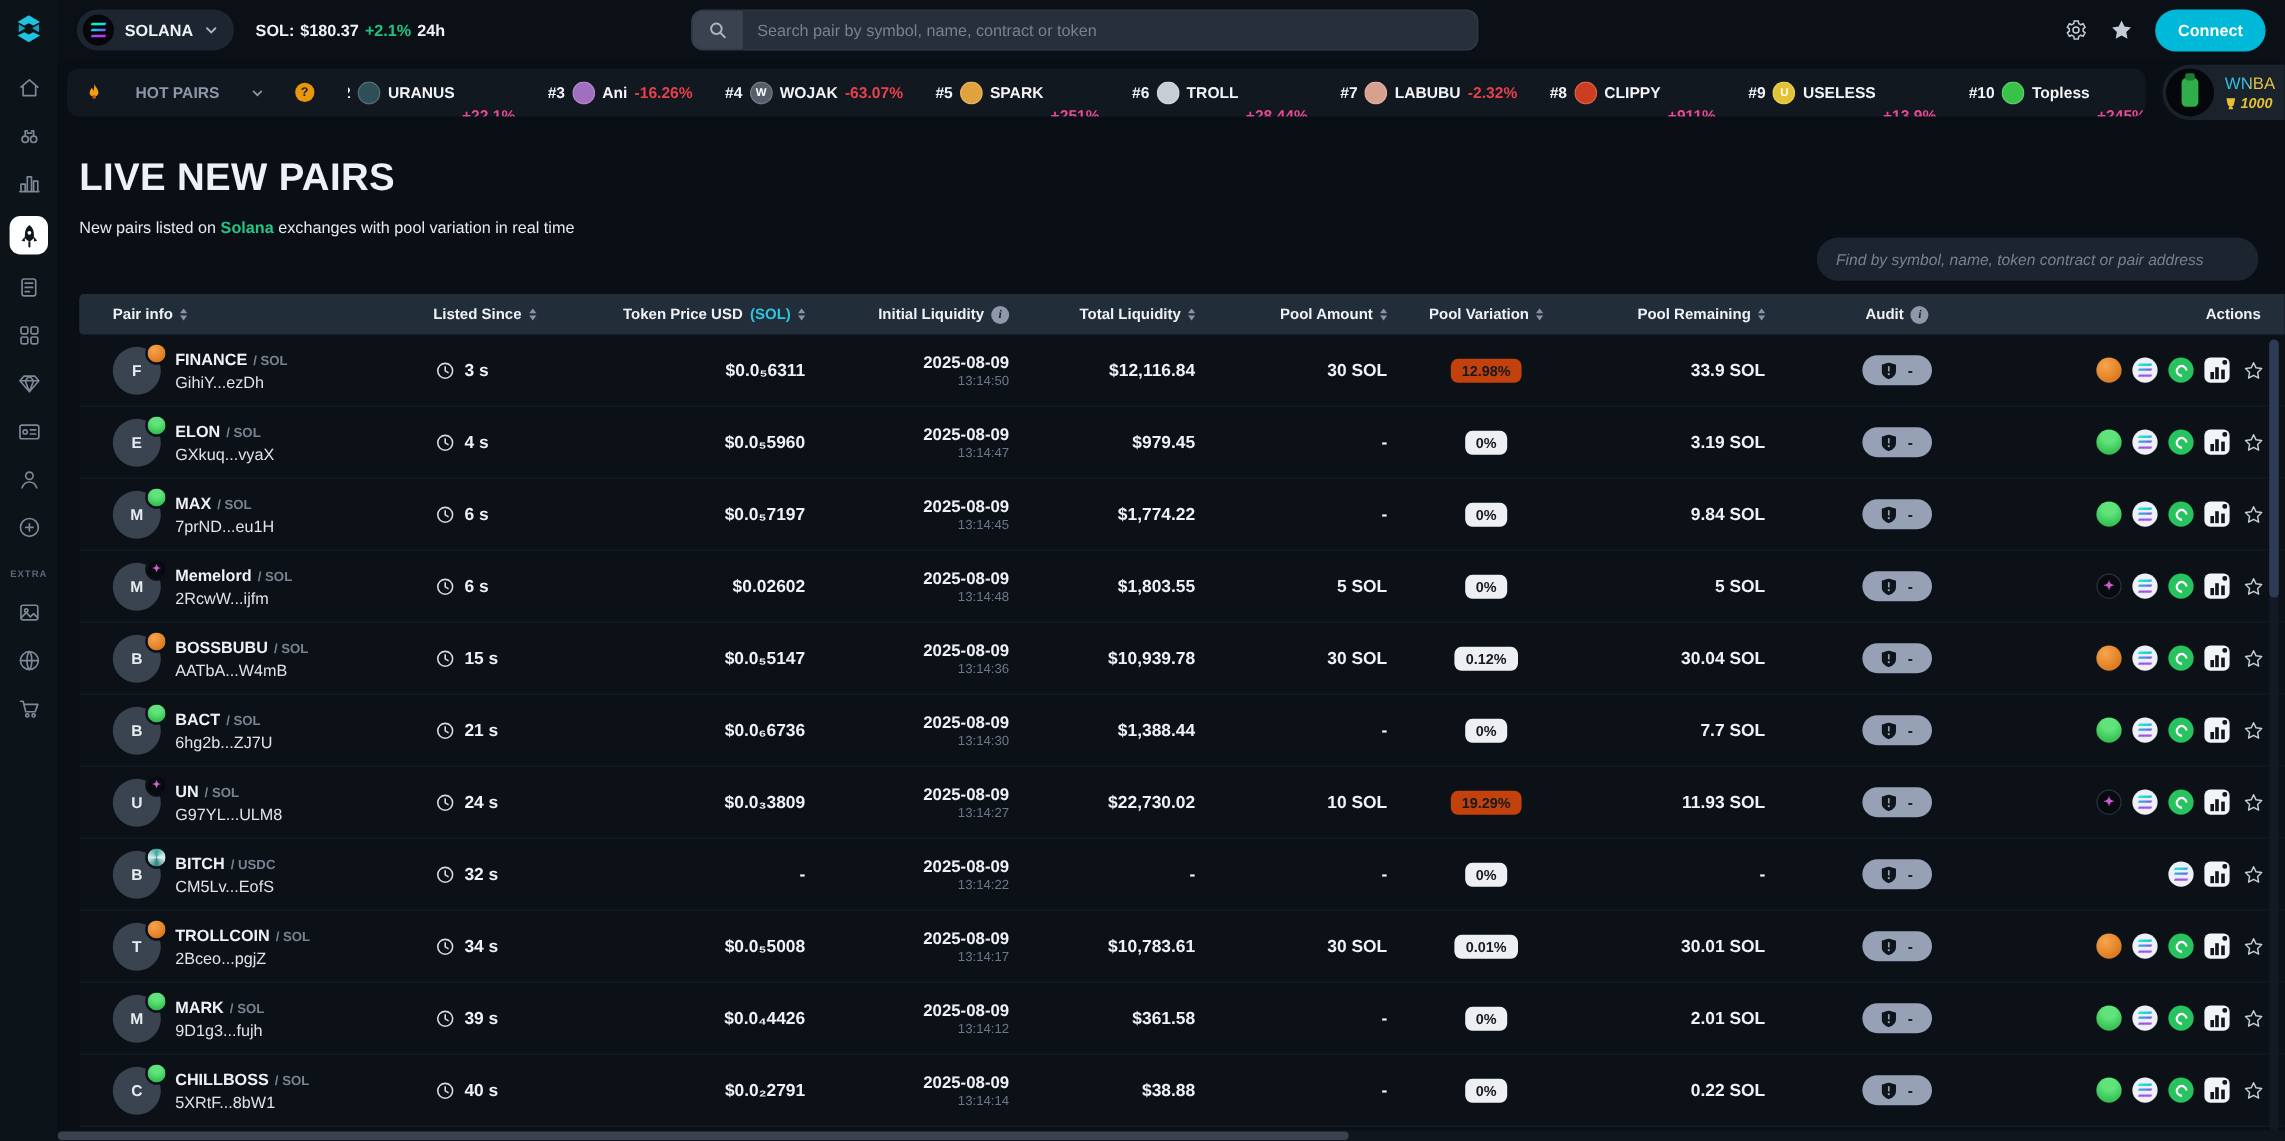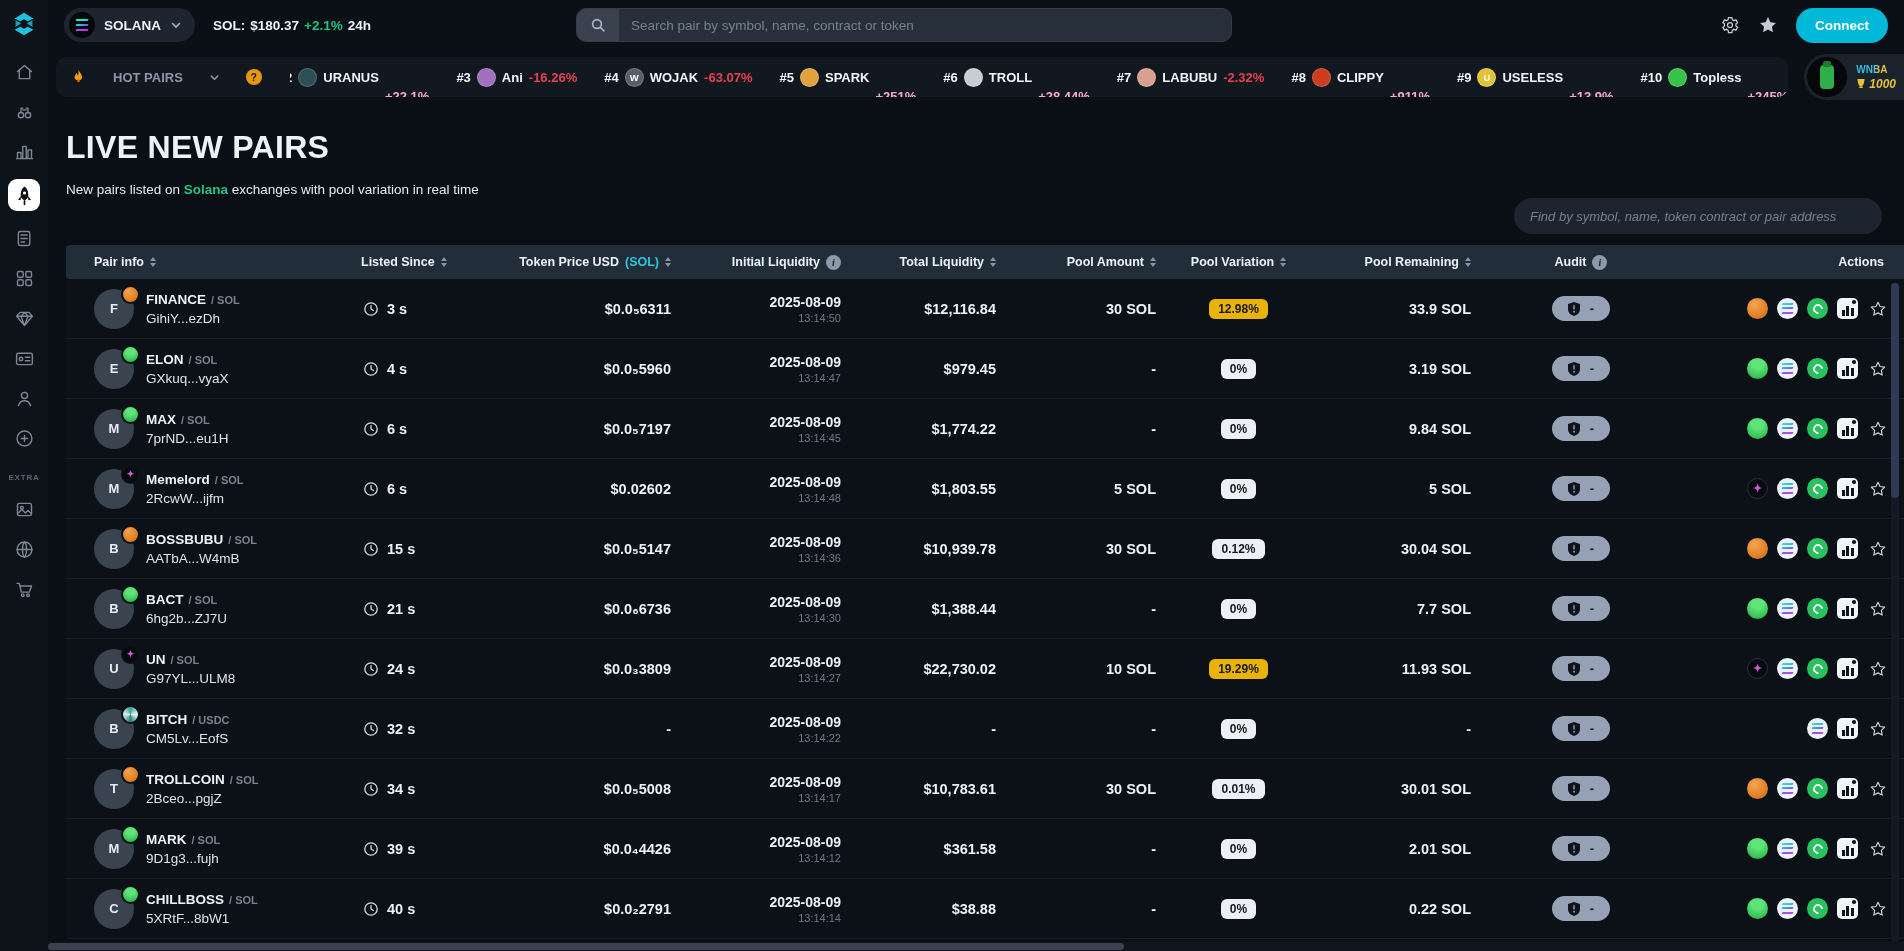--- a/index.html
+++ b/index.html
@@ -56,31 +56,31 @@
   .titems { display:flex; align-items:center; gap:27px; margin-left:28px;
     overflow:hidden; white-space:nowrap; flex:1; }
   .titem { display:flex; align-items:center; gap:6px; font-size:13px; font-weight:700;
     flex:0 0 auto; cursor:pointer; }
   .titem:first-child { margin-left:-12px; }
   .trank { color:#f2f4f8; }
   .ticon { width:19px; height:19px; border-radius:50%; flex:0 0 auto;
     display:flex; align-items:center; justify-content:center;
     font-size:9.5px; font-weight:800; color:#fff; border:1px solid rgba(255,255,255,.18); }
   .tname { color:#f2f4f8; }
-  .tchg.up { color:#f9a8d4;margin-top:38px; } .tchg.down { color:#e8414d; }
+  .tchg.up { color:#ec4899;margin-top:38px; } .tchg.down { color:#e8414d; }
   .wnba { position:absolute; right:0; top:-3px; height:46px; background:#1a222c;
     border-radius:23px 0 0 23px; display:flex; align-items:center; gap:9px;
     padding:0 8px 0 3px; z-index:5; cursor:pointer; }
   .wnba-av { width:40px; height:40px; border-radius:50%; background:#05070a;
     position:relative; overflow:hidden; flex:0 0 auto; }
   .wnba-av i { position:absolute; left:13px; top:8px; width:14px; height:24px;
     background:#2fae4a; border-radius:4px; }
   .wnba-av u { position:absolute; left:16px; top:4px; width:8px; height:6px;
     background:#1c7a33; border-radius:2px; }
-  .wnba-name { font-size:10px; font-weight:700;
+  .wnba-name { font-size:14px; font-weight:400;
     background:linear-gradient(90deg,#35c3e8 45%,#e8c547 55%);
     -webkit-background-clip:text; background-clip:text; color:transparent; }
   .wnba-pts { font-size:12px; font-weight:800; color:#e8c034; font-style:italic;
     display:flex; gap:3px; align-items:center; }
   
   .page-title { margin:26px 0 0 66px; font-size:32px; font-weight:800; letter-spacing:.3px; }
   .subtitle { margin:16px 0 0 66px; font-size:13.5px; color:#e6e9ee; }
   .subtitle .chain { color:#25c482; font-weight:700; }
   .find { position:absolute; right:22px; top:198px; width:368px; height:36px;
     background:#1c2430; border-radius:18px; display:flex; align-items:center; padding:0 16px; }
@@ -121,21 +121,21 @@
   .pair-top { display:flex; align-items:baseline; }
   .pair-base { font-size:13.5px; font-weight:800; }
   .pair-quote { font-size:11px; color:#79828f; font-weight:600; margin-left:5px; }
   .addr { font-size:13.5px; color:#dfe3e9; font-weight:400; margin-top:4px; }
   .lc { gap:8px; padding-left:12px; }
   .liq-cell { flex-direction:column; align-items:flex-end; justify-content:center; padding-right:10px; }
   .liq-date { font-size:14px; }
   .liq-time { font-size:11px; color:#6d7787; margin-top:2px; font-weight:400; }
   .badge { padding:3px 9px; border-radius:6px; background:#edeff3; color:#141a22;
     font-size:12px; font-weight:700; }
-  .badge.hl { background:#eab308; }
+  .badge.hl { background:#c2410c; }
   .audit-pill { display:flex; align-items:center; gap:10px; background:#97a1b6;
     border-radius:14px; padding:5px 16px; color:#10151c; font-weight:700; cursor:pointer; font-size:13px; }
   .actions { justify-content:flex-end; gap:9px; padding-right:16px; }
   .aicon { width:21px; height:21px; border-radius:50%; cursor:pointer; position:relative; flex:0 0 auto; }
   .aicon.orange { background:radial-gradient(circle at 35% 30%,#f8a54c,#d2690f); }
   .aicon.bot { background:radial-gradient(circle at 50% 25%,#5fe37a 30%,#1fae3f); }
   .aicon.meteora { background:#070a0f; border:1px solid #2a3240; color:#cf5ad0;
     font-size:11px; display:flex; align-items:center; justify-content:center; }
   .aicon.solana { background:#edf1f6; display:flex; flex-direction:column;
     align-items:center; justify-content:center; gap:2px; }

